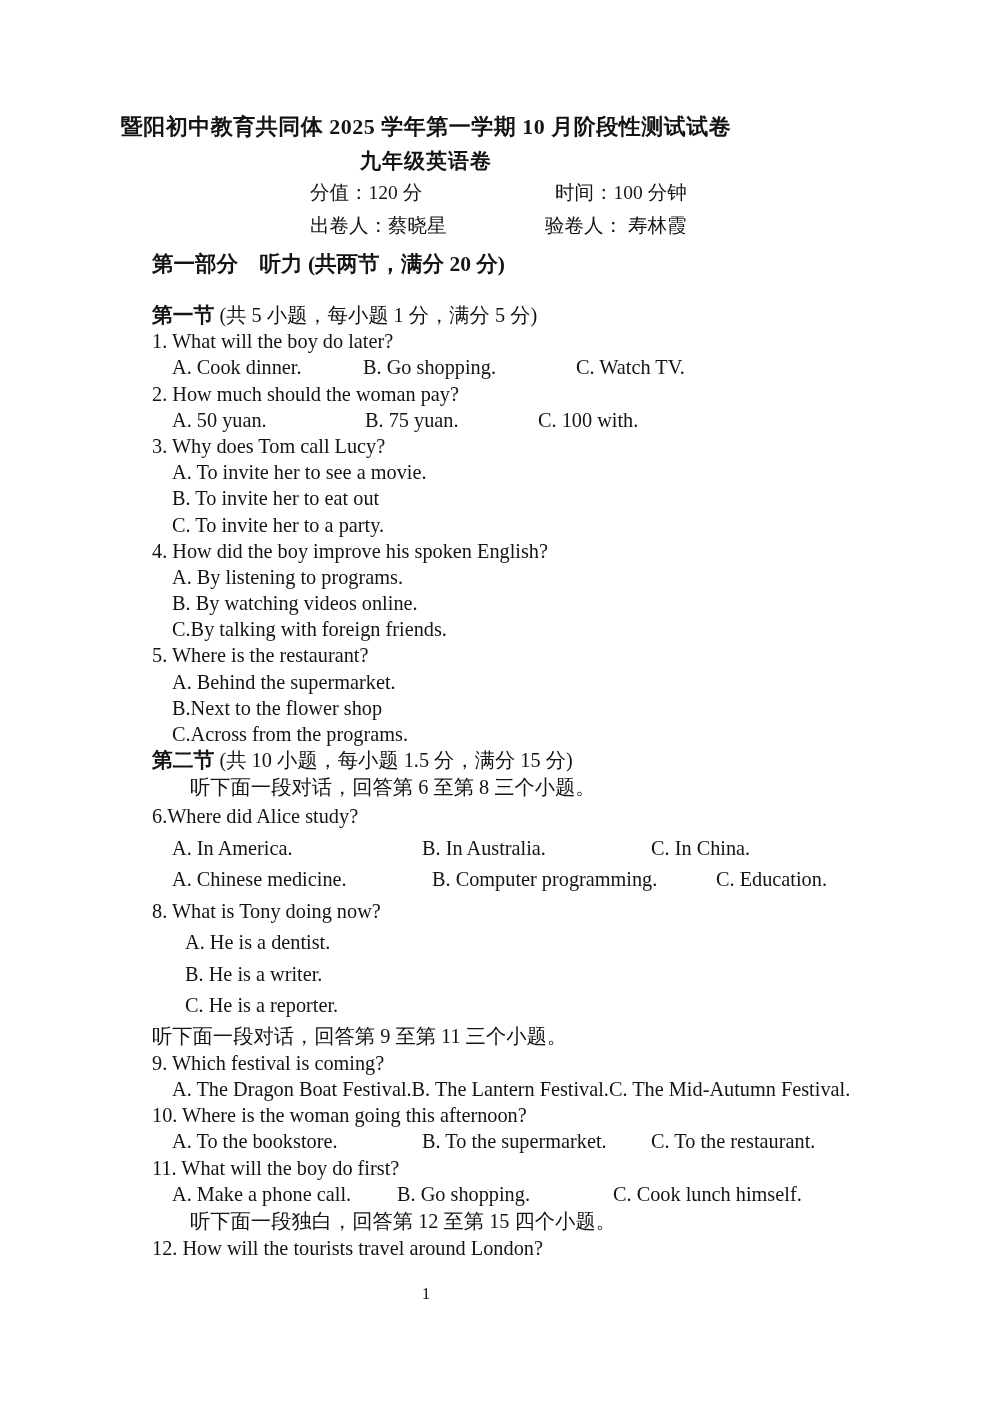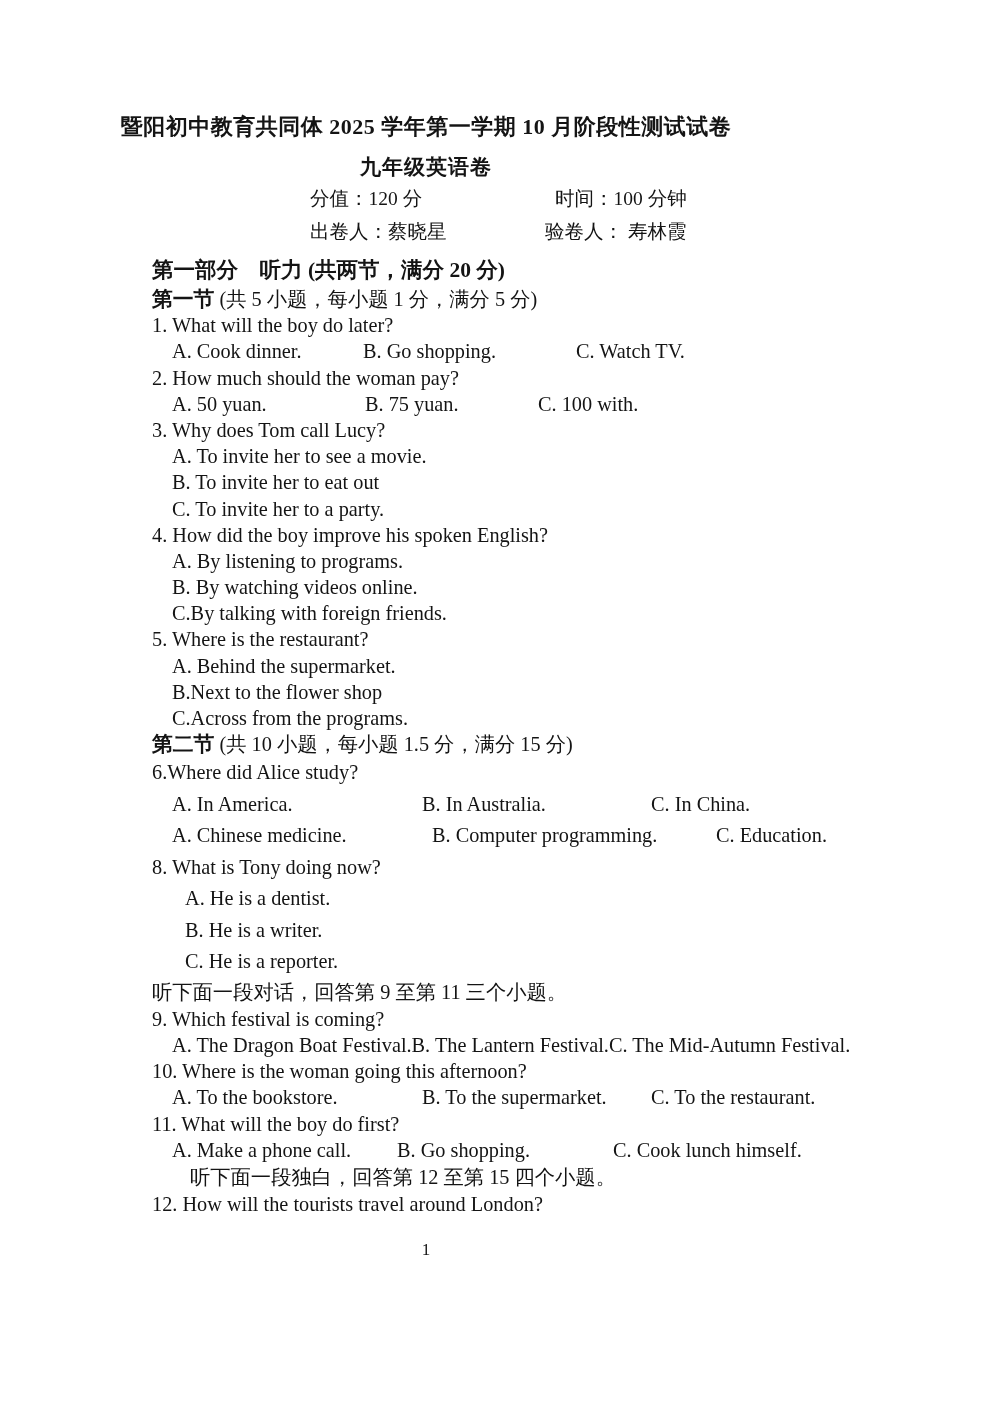--- a/index.html
+++ b/index.html
@@ -11,29 +11,29 @@
     font-family:"Liberation Serif","DejaVu Serif",serif;
     overflow:hidden;
   }
   header{padding-top:112px;}
   .t1{
     text-align:center;font-weight:bold;font-size:22px;line-height:30px;
     letter-spacing:0.5px;
   }
   .t2{
     text-align:center;font-weight:bold;font-size:21px;line-height:30px;
-    margin-top:10px;letter-spacing:1px;
+    margin-top:4px;letter-spacing:1px;
   }
   .meta-row{position:relative;height:33px;font-size:19.5px;line-height:33px;}
   .meta-row .m1{position:absolute;left:310px;}
   .r1 .m2{position:absolute;left:555px;}
   .r2 .m2{position:absolute;left:545px;}
   .part{
     padding-left:152px;margin-top:6px;height:32px;line-height:32px;
-    font-weight:bold;font-size:21.5px;
+    font-weight:bold;font-size:21.5px;margin-bottom:22px;
   }
   main{padding-left:152px;padding-right:24px;}
   .ln{height:26.2px;line-height:26.2px;font-size:20.3px;white-space:nowrap;}
   .ln.sp{height:31.5px;line-height:31.5px;}
   .section b{font-size:20.8px;}
   .instr{height:28px;line-height:28px;}
   .instr.indent{padding-left:38px;}
   .opt{padding-left:20px;}
   .opt.deep{padding-left:33px;}
   .opts{padding-left:20px;display:flex;}
@@ -90,20 +90,21 @@
       <div class="ln opt">C. To invite her to a party.</div>
       <div class="ln q">4. How did the boy improve his spoken English?</div>
       <div class="ln opt">A. By listening to programs.</div>
       <div class="ln opt">B. By watching videos online.</div>
       <div class="ln opt">C.By talking with foreign friends.</div>
       <div class="ln q">5. Where is the restaurant?</div>
       <div class="ln opt">A. Behind the supermarket.</div>
       <div class="ln opt">B.Next to the flower shop</div>
       <div class="ln opt">C.Across from the programs.</div>
       <div class="ln section"><b>第二节</b> (共 10 小题，每小题 1.5 分，满分 15 分)</div>
+      <div class="ln instr indent">听下面一段对话，回答第 6 至第 8 三个小题。</div>
       <div class="ln q sp">6.Where did Alice study?</div>
       <div class="ln opts sp wide">
         <span>A. In America.</span>
         <span>B. In Australia.</span>
         <span>C. In China.</span>
       </div>
       <div class="ln opts sp wide2">
         <span>A. Chinese medicine.</span>
         <span>B. Computer programming.</span>
         <span>C. Education.</span>

